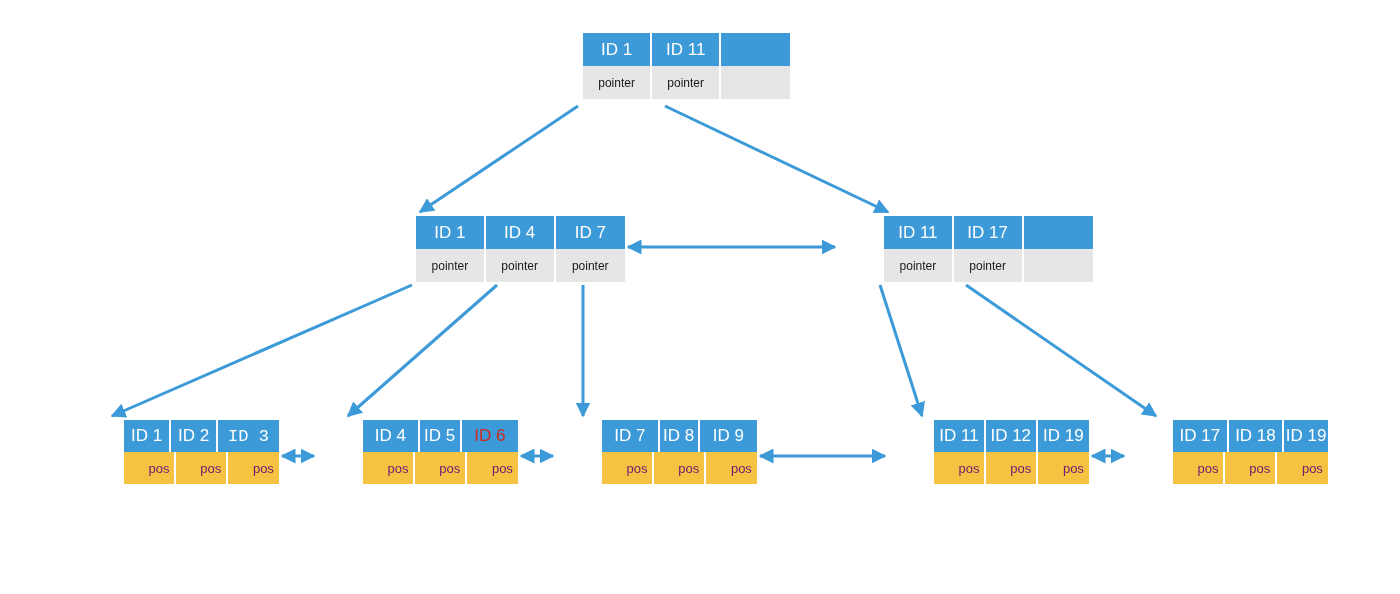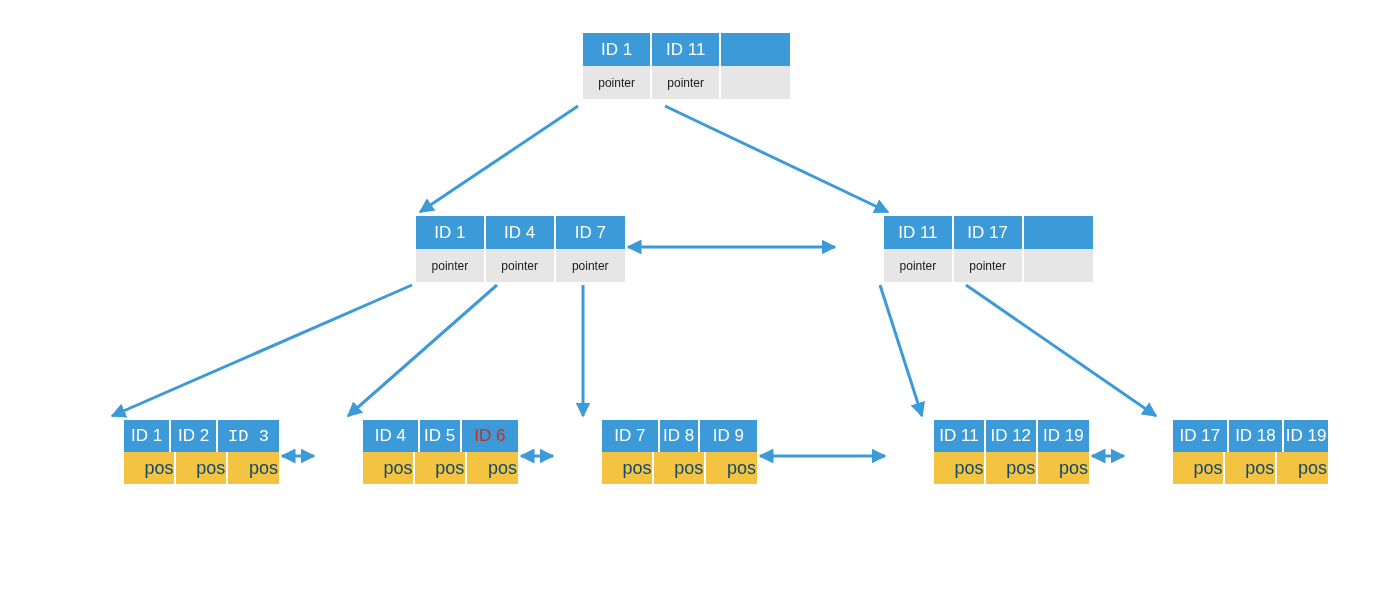--- a/index.html
+++ b/index.html
@@ -55,22 +55,22 @@
   .ptr-cell {
     background: #e6e6e6;
     color: #1a1a1a;
     font-size: 12px;
     height: 32px;
   }
   .ptr-cell.empty { color: transparent; }
 
   .pos-cell {
     background: #f5c342;
-    color: #0c4a6e;
-    font-size: 18px;
+    color: #701a75;
+    font-size: 13px;
     height: 32px;
     padding-left: 20px;
   }
 
   .internal .key-cell { height: 33px; }
   .internal .ptr-cell { height: 33px; }
 </style>
 </head>
 <body>
 

